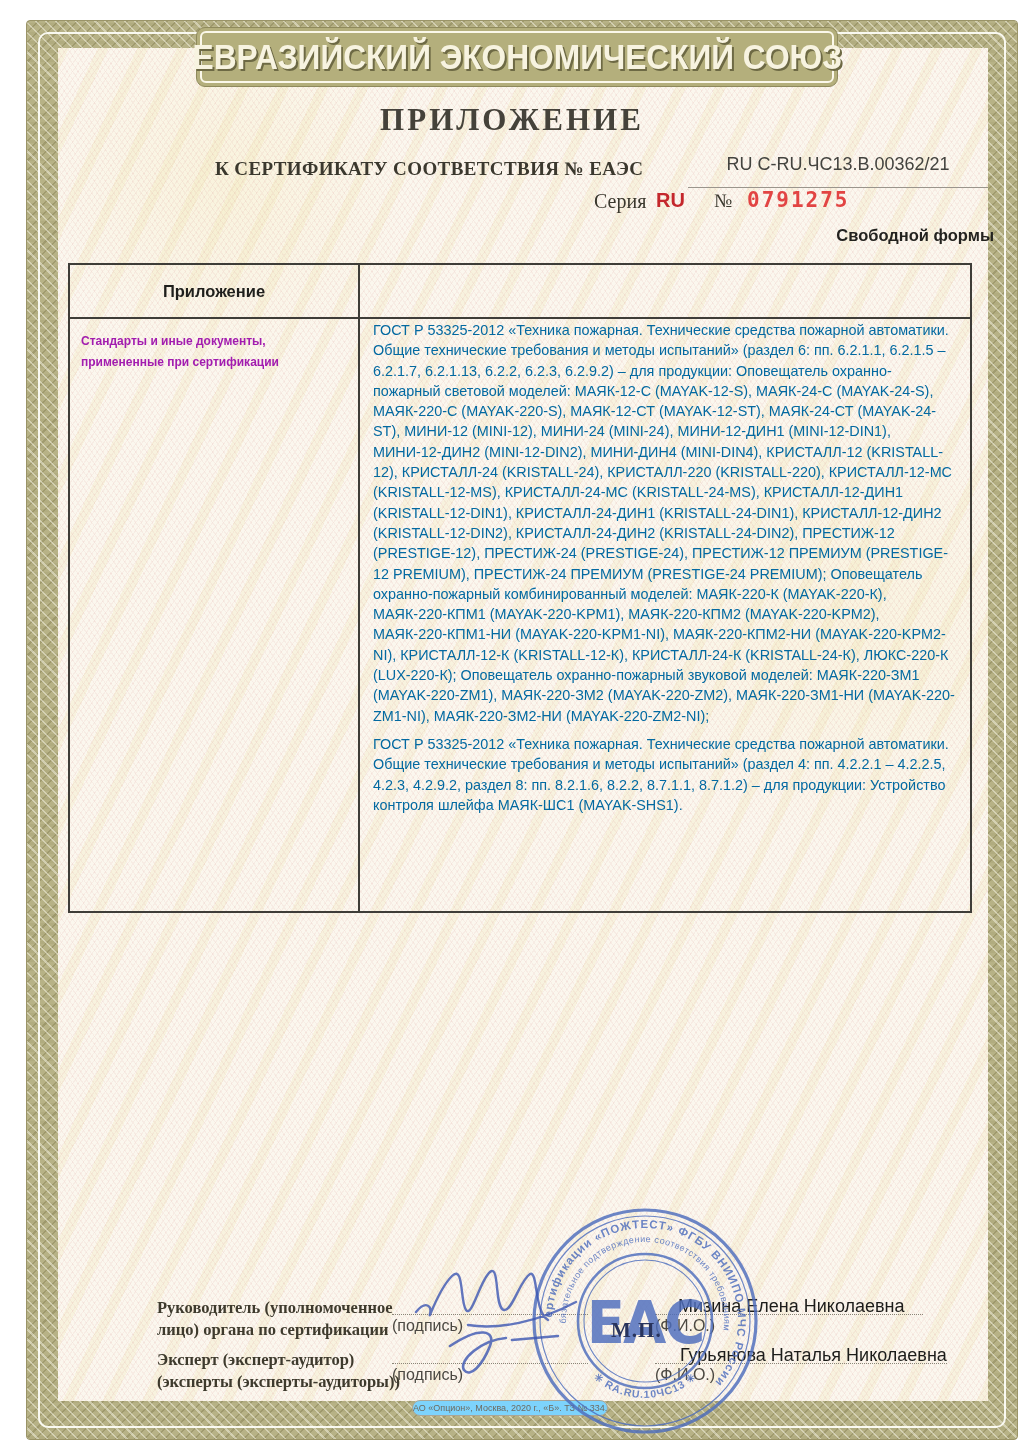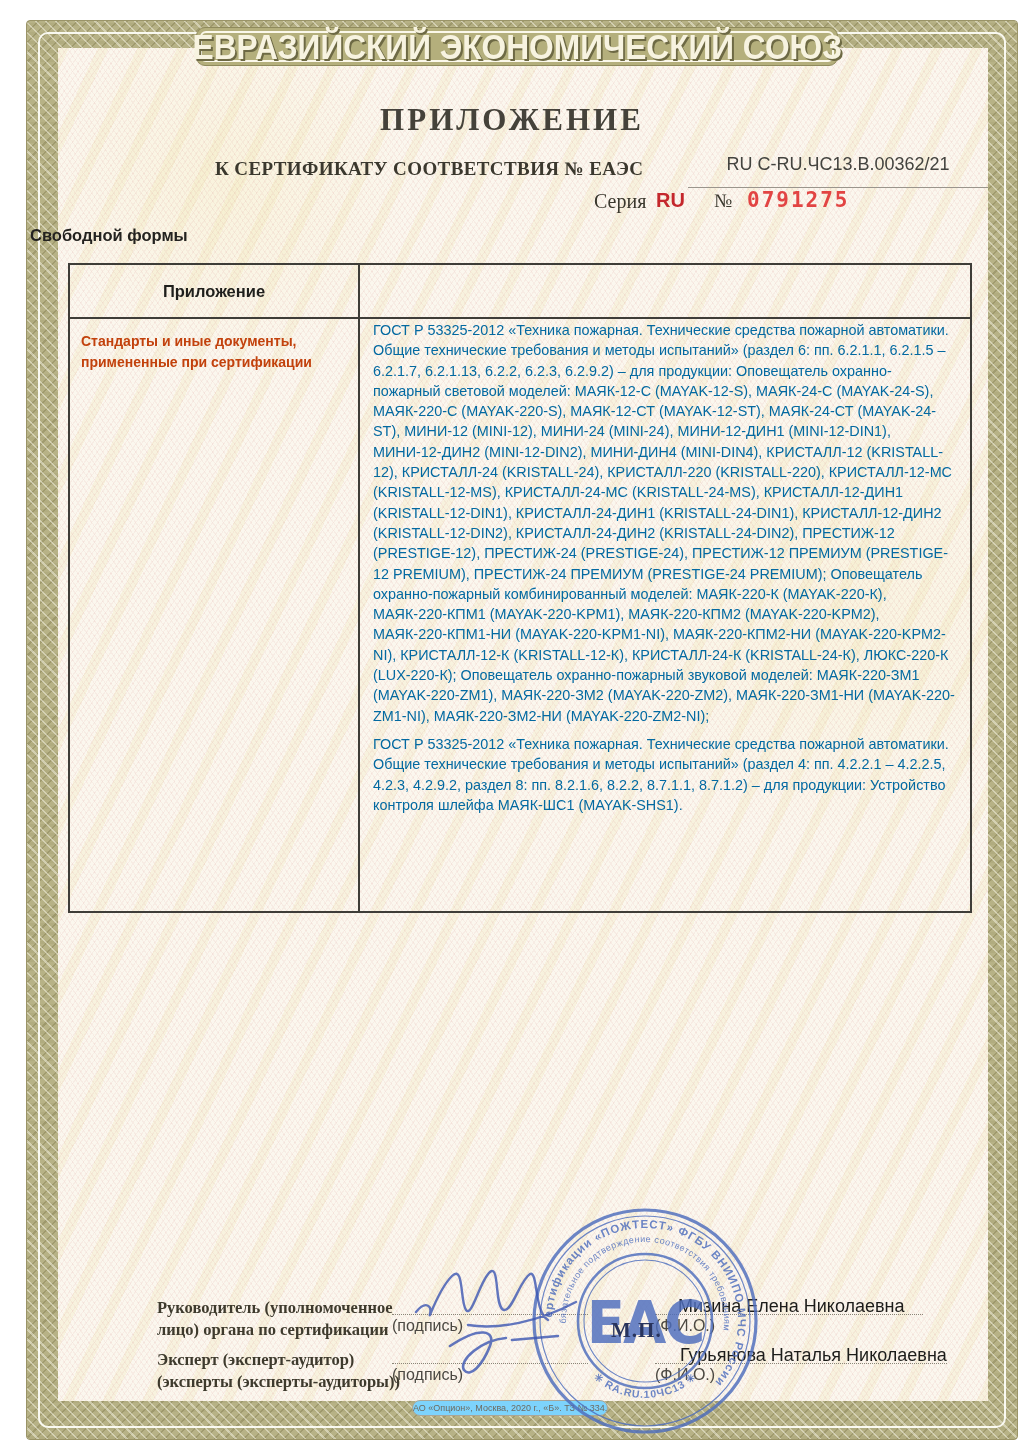--- a/index.html
+++ b/index.html
@@ -20,21 +20,21 @@
   .inner { position:absolute; left:31px; top:27px; width:930px; height:1353px;
     background-color:#fbf7ee;
     background-image:
       repeating-linear-gradient(55deg, rgba(214,140,140,.10) 0 1px, transparent 1px 4.5px),
       repeating-linear-gradient(-55deg, rgba(214,140,140,.10) 0 1px, transparent 1px 4.5px),
       repeating-linear-gradient(115deg, rgba(232,220,150,.18) 0 10px, transparent 10px 36px),
       radial-gradient(circle 260px at 18% 10%, rgba(244,234,180,.30), transparent 70%),
       radial-gradient(circle 320px at 85% 42%, rgba(244,234,180,.25), transparent 70%); }
 
   
-  .banner { position:absolute; left:196px; top:27px; width:642px; height:39px;
+  .banner { position:absolute; left:196px; top:27px; width:642px; height:60px;
     background:#b4af7c; border:1px solid #8f8a5c; border-radius:9px;
     display:flex; align-items:center; justify-content:center; }
   .banner::before { content:""; position:absolute; inset:3px;
     border:2px solid #fbf8ea; border-radius:6px; }
   .banner-text { font-weight:bold; font-size:33px; letter-spacing:0px;
     transform:scale(.96,1.08); white-space:nowrap; color:#f7f3e0;
     text-shadow:2px 2px 0 #6d6944; font-family:"Liberation Sans", sans-serif; }
 
   
   .doc-title { position:absolute; left:30px; top:102px; width:964px; text-align:center;
@@ -47,34 +47,34 @@
     font-size:18px; color:#43433f; border-bottom:1.5px solid #9a958c; padding-bottom:12px; }
   .series-label { position:absolute; left:594px; top:190px;
     font-family:"Liberation Serif", serif; font-size:20px; color:#3b382e; }
   .series-value { position:absolute; left:656px; top:189px;
     font-weight:bold; font-size:20px; color:#c4272c; }
   .number-sign { position:absolute; left:714px; top:190px;
     font-family:"Liberation Serif", serif; font-size:19px; color:#3b382e; }
   .blank-number { position:absolute; left:747px; top:188px;
     font-family:"DejaVu Sans Mono", monospace; font-weight:bold; font-size:21px;
     letter-spacing:2px; color:#e24443; }
-  .form-type { position:absolute; left:30px; top:226px; width:964px; text-align:left;
+  .form-type { position:absolute; left:30px; top:226px; width:964px; text-align:right;
     font-weight:bold; font-size:16.5px; color:#23221f; }
 
   
   .apx-table { position:absolute; left:68px; top:263px; width:904px; height:650px;
     border:2px solid #3e3d38; display:flex; flex-direction:column; }
   .apx-head { display:flex; height:54px; border-bottom:2px solid #3e3d38; flex:none; }
   .apx-body { display:flex; flex:1; overflow:hidden; }
   .c1 { width:290px; border-right:2px solid #3e3d38; flex:none; }
   .c2 { flex:1; }
   .head-cell { display:flex; align-items:center; justify-content:center;
     font-weight:bold; font-size:16.5px; color:#1f1f1c; }
-  .cell-appendix { padding:12px 12px 16px 11px; font-weight:bold; font-size:14px;
-    line-height:21px; color:#c2410c; }
+  .cell-appendix { padding:12px 12px 16px 11px; font-weight:bold; font-size:12px;
+    line-height:21px; color:#a21caf; }
   .cell-desc { padding:1px 13px 0 13px; font-size:14.4px; line-height:20.3px;
     color:#0369a1;border-radius:27px; }
   .cell-desc p + p { margin-top:8px; }
 
   
   .sig-label { position:absolute; font-family:"Liberation Serif", serif;
     font-weight:bold; font-size:16.5px; line-height:22px; color:#3e3a2d; }
   .sig-label.l1 { left:157px; top:1297px; width:265px; }
   .sig-label.l2 { left:157px; top:1349px; width:275px; }
   .sig-line { position:absolute; border-bottom:1px dotted #8b8678; }

